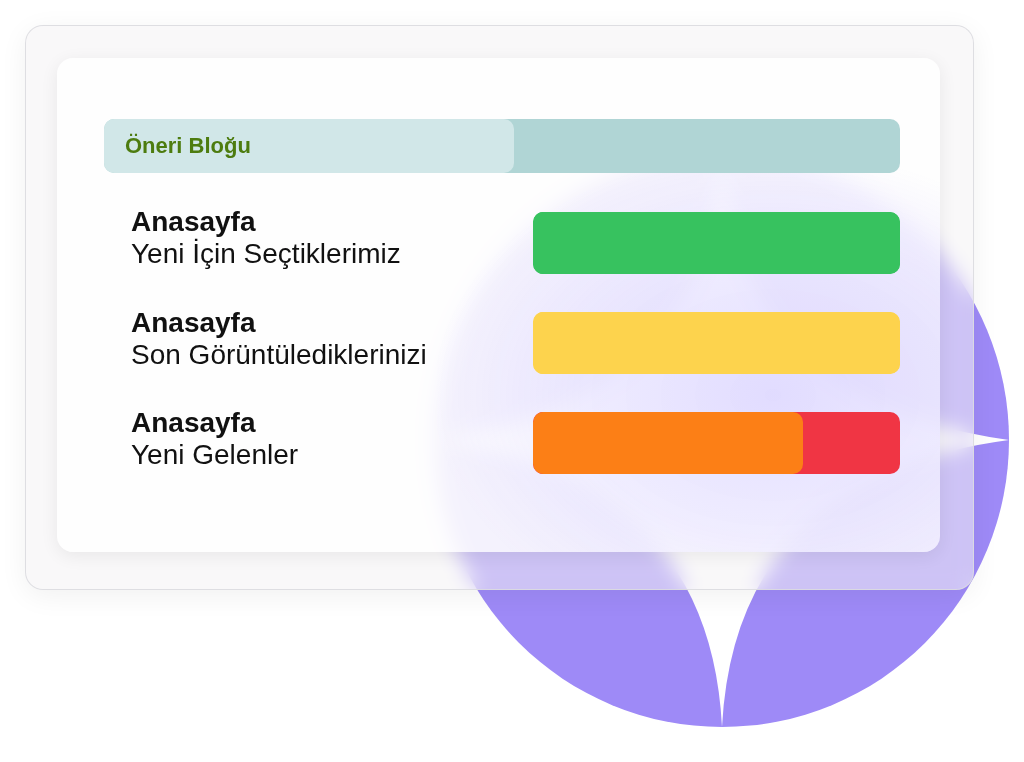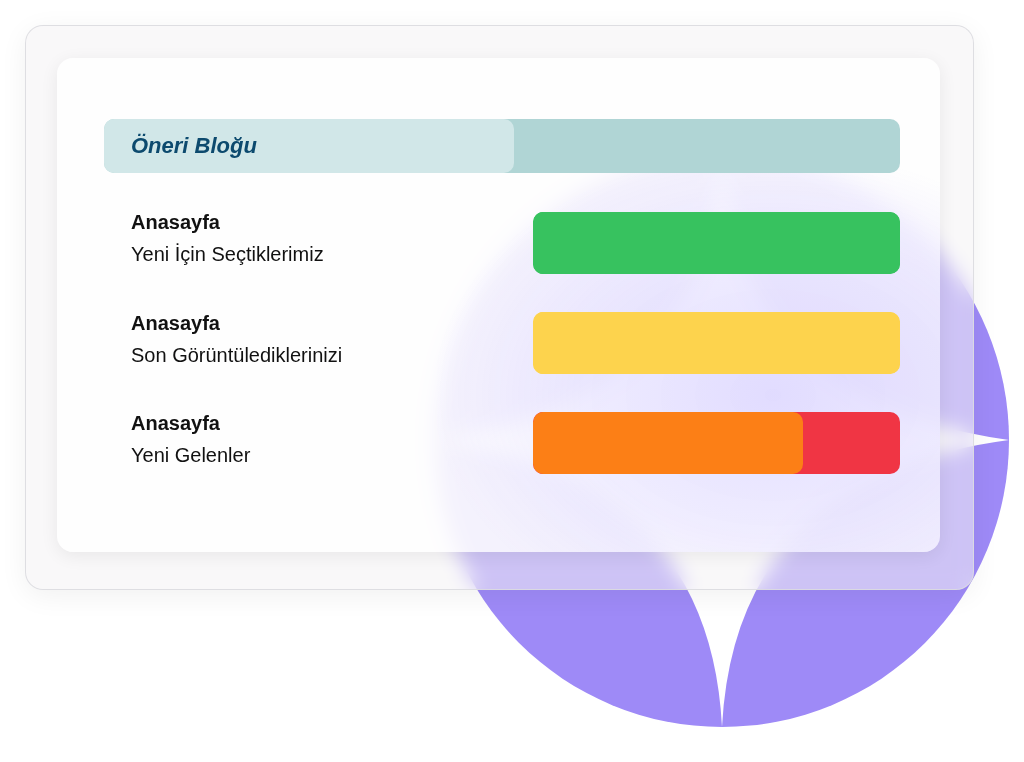--- a/index.html
+++ b/index.html
@@ -35,29 +35,29 @@
       z-index: 0; pointer-events: none;
     }
     .content { position: absolute; left: 0; top: 0; width: 100%; height: 100%; z-index: 1; }
     .header-bar {
       position: absolute; left: 47px; top: 61px; width: 796px; height: 54px;
       border-radius: 10px; overflow: hidden; display: flex;
       background: #B0D5D5;
     }
     .header-left {
       width: 410px; height: 100%; background: #D1E7E8; border-radius: 0 10px 10px 0;
-      display: flex; align-items: center; padding-left: 27px; box-sizing: border-box;
-      font-weight: bold; font-size: 22px; color: #0c4a6e; font-style: italic;
+      display: flex; align-items: center; padding-left: 21px; box-sizing: border-box;
+      font-weight: bold; font-size: 22px; color: #4d7c0f;
     }
     .header-right {
       flex: 1; display: flex; align-items: center; padding-left: 18px;
       font-weight: bold; font-size: 22px; color: #111; white-space: nowrap;
     }
     .row-label {
-      position: absolute; left: 74px; font-size: 20px; color: #111; line-height: 32px;
+      position: absolute; left: 74px; font-size: 28px; color: #111; line-height: 32px;
     }
     .row-label .title { font-weight: bold; display: block; }
     .row-label .subtitle { display: block; }
     .bar {
       position: absolute; left: 476px; width: 367px; height: 62px;
       border-radius: 10px; overflow: hidden;
     }
     .bar-fill { position: absolute; left: 0; top: 0; height: 100%; border-radius: 10px; }
   </style>
 </head>

